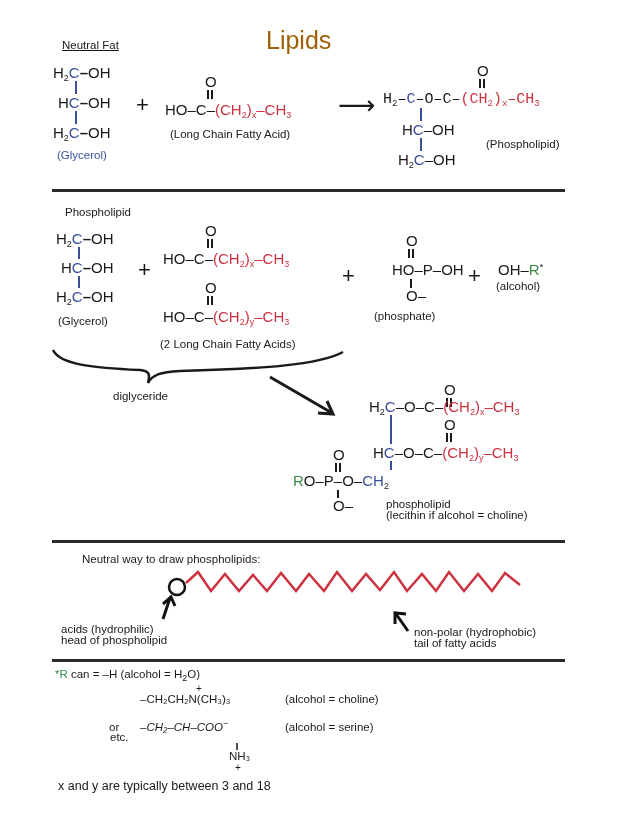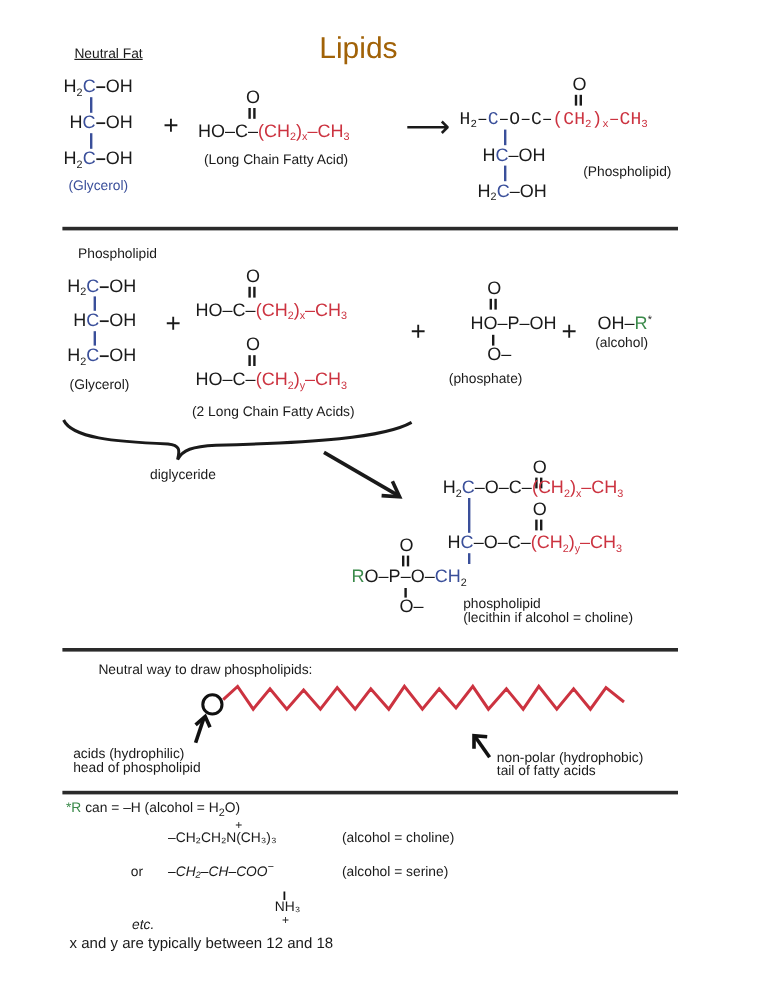--- a/index.html
+++ b/index.html
@@ -125,21 +125,21 @@
     <line x1="163" y1="619" x2="170" y2="598" stroke="#111" stroke-width="3"></line>
     <polyline points="163,604 171,597 175,606" fill="none" stroke="#111" stroke-width="3"></polyline>
   </g>
   <g>
     <line x1="408" y1="631" x2="396" y2="614" stroke="#111" stroke-width="3"></line>
     <polyline points="395,624 395,613 406,614" fill="none" stroke="#111" stroke-width="3"></polyline>
   </g>
   <line x1="237" y1="743" x2="237" y2="750" stroke="#111" stroke-width="1.5"></line>
 </svg>
 
-<div class="abs s" style="left:113px; top:390px;margin-left:12px;">diglyceride</div>
+<div class="abs s" style="left:113px; top:390px;">diglyceride</div>
 
 <div class="abs t" style="left:444px; top:381px;">O</div>
 <div class="dbl" style="left:446px; top:398px;"></div>
 <div class="abs t" style="left:369px; top:398px;">
   <span>H</span><sub>2</sub><span class="blue">C</span><span>–O–C–</span><span class="red"><span>(CH</span><sub>2</sub><span>)</span><sub>x</sub><span>–CH</span><sub>3</sub></span>
 </div>
 <div class="abs t" style="left:444px; top:416px;">O</div>
 <div class="dbl" style="left:446px; top:433px;"></div>
 <div class="abs t" style="left:373px; top:444px;">
   <span>H</span><span class="blue">C</span><span>–O–C–</span><span class="red"><span>(CH</span><sub>2</sub><span>)</span><sub>y</sub><span>–CH</span><sub>3</sub></span>
@@ -173,14 +173,14 @@
 <div class="abs" style="left:196px; top:684px; font-size:10px; line-height:10px;">+</div>
 <div class="abs s" style="left:140px; top:693px;">–CH₂CH₂N(CH₃)₃</div>
 <div class="abs s" style="left:285px; top:693px;">(alcohol = choline)</div>
 <div class="abs s" style="left:109px; top:721px;">or</div>
 <div class="abs s" style="left:140px; top:721px;font-style:italic;">
   <span>–CH₂–CH–COO</span><sup>−</sup>
 </div>
 <div class="abs s" style="left:285px; top:721px;">(alcohol = serine)</div>
 <div class="abs s" style="left:229px; top:750px;">NH₃</div>
 <div class="abs" style="left:235px; top:763px; font-size:10px; line-height:10px;">+</div>
-<div class="abs s" style="left:110px; top:765px;font-style:italic;">etc.</div>
-<div class="abs" style="left:58px; top:779px; font-size:12.5px; line-height:14px;">x and y are typically between 12 and 18</div>
+<div class="abs s" style="left:110px; top:731px;">etc.</div>
+<div class="abs" style="left:58px; top:779px; font-size:12.5px; line-height:14px;">x and y are typically between 3 and 18</div>
 
 </body></html>

